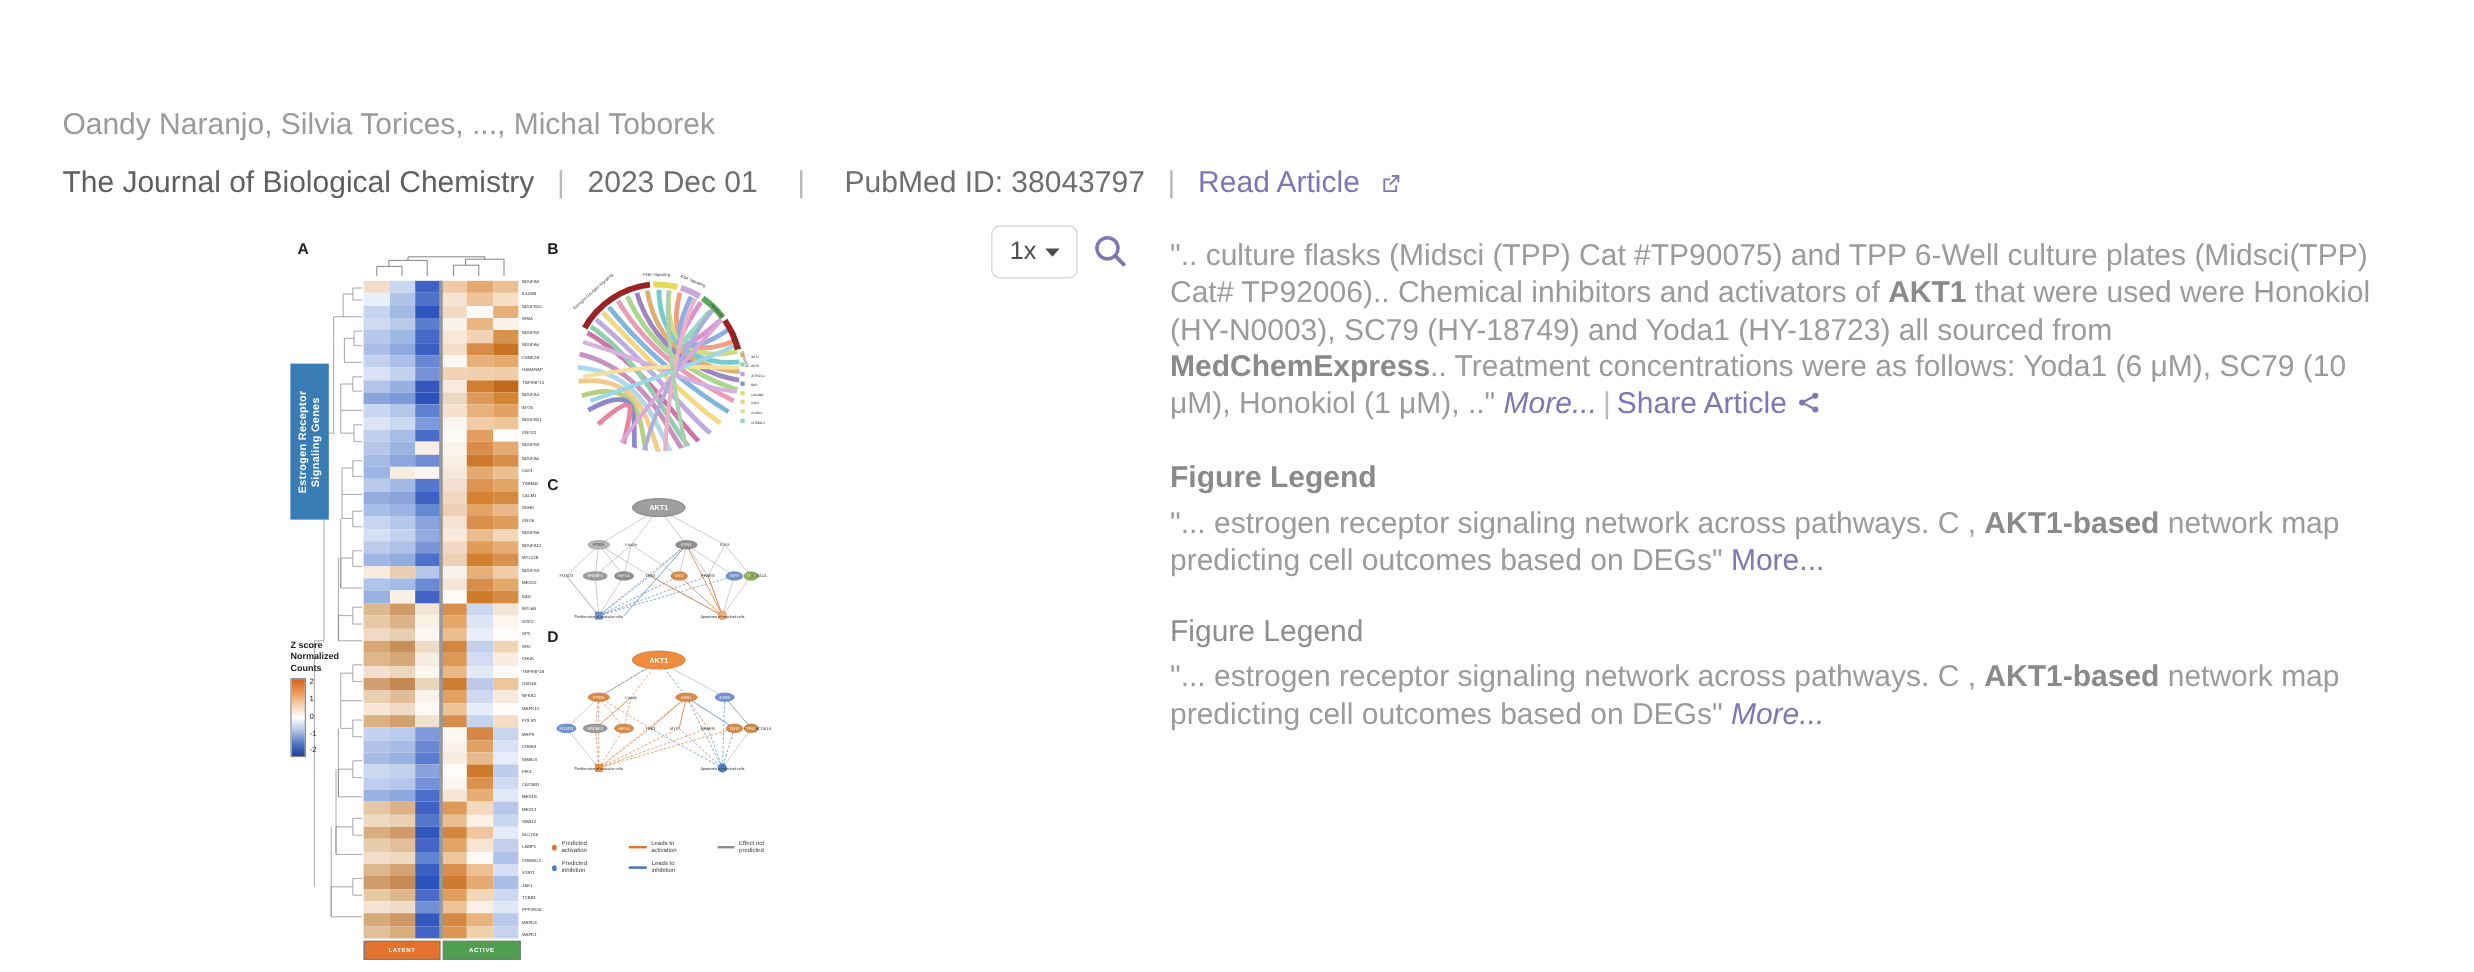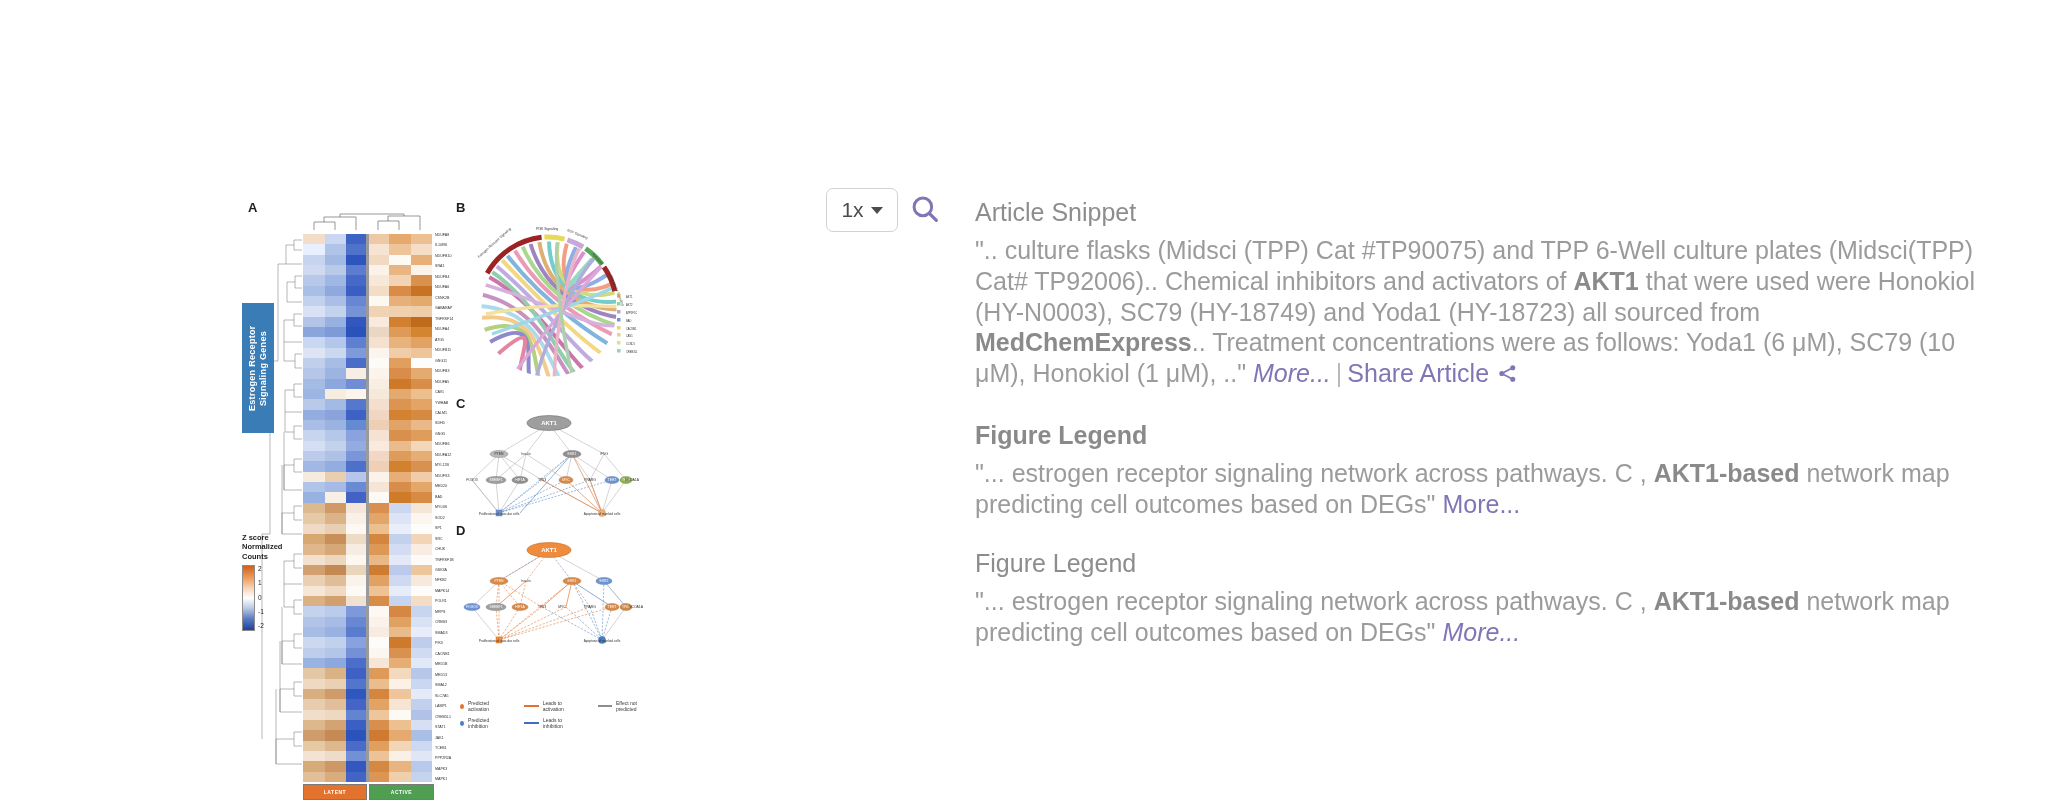--- a/index.html
+++ b/index.html
@@ -95,21 +95,37 @@
   .link-i{color:#7e76b5;font-style:italic;cursor:pointer;}
   .pipe{color:#b9b9b9;padding:0 5px;}
   .block-gap{height:30px;}
   .share-icon{display:inline-block;margin-left:8px;vertical-align:-2px;}
 </style>
 </head>
 <body>
 
 <div class="page">
 
-
+  <div class="authors">Oandy Naranjo, Silvia Torices, ..., Michal Toborek</div>
+
+  <div class="metaline">
+    <span class="journal">The Journal of Biological Chemistry</span>
+    <span class="sep">|</span>
+    <span>2023 Dec 01</span>
+    <span class="sep2">|</span>
+    <span>PubMed ID: 38043797</span>
+    <span class="sep">|</span>
+    <span class="read-link">Read Article</span>
+    <span class="ext-icon">
+      <svg width="19" height="19" viewBox="0 0 20 20">
+          <path d="M4 6h6v1.6H5.6v8.8h8.8V12H16v6H4V6z" fill="#7e76b5"></path>
+          <path d="M11.4 3H18v6.6h-1.7V5.9l-6.1 6.1-1.2-1.2 6.1-6.1h-3.7V3z" fill="#7e76b5"></path>
+        </svg>
+    </span>
+  </div>
 
   <div class="zoombox">
     <span class="zlabel">1x</span>
     <span class="caret"></span>
   </div>
   <div class="searchbtn">
     <svg width="34" height="34" viewBox="0 0 24 24">
         <circle cx="10.5" cy="10.5" r="6.2" fill="none" stroke="#7e76b5" stroke-width="2.1"></circle>
         <line x1="15.2" y1="15.2" x2="20" y2="20" stroke="#7e76b5" stroke-width="2.3" stroke-linecap="round"></line>
       </svg>
@@ -835,21 +851,20 @@
               <span>Effect not predicted</span>
             </div>
         </div>
       </div>
     </div>
   </div>
 
   <div class="right">
 
     <div>
-      <div class="sec-head">Article Snippet</div>
       <div class="body-text"><span>".. culture flasks (Midsci (TPP) Cat #TP90075) and TPP 6-Well culture plates (Midsci(TPP) Cat# TP92006).. Chemical inhibitors and activators of </span><b class="accent-b">AKT1</b><span> that were used were Honokiol (HY-N0003), SC79 (HY-18749) and Yoda1 (HY-18723) all sourced from </span><b>MedChemExpress</b><span>.. Treatment concentrations were as follows: Yoda1 (6 μM), SC79 (10 μM), Honokiol (1 μM), .." </span><span class="link-i">More...</span><span class="pipe">|</span><span class="link">Share Article</span><span class="share-icon"><svg width="21" height="21" viewBox="0 0 24 24">
               <circle cx="18" cy="5.5" r="2.9" fill="#7e76b5"></circle>
               <circle cx="5.5" cy="12" r="2.9" fill="#7e76b5"></circle>
               <circle cx="18" cy="18.5" r="2.9" fill="#7e76b5"></circle>
               <path d="M7.6 10.8l8.2-4.2M7.6 13.2l8.2 4.2" stroke="#7e76b5" stroke-width="2.1"></path>
             </svg></span></div>
     </div>
 
     <div class="block-gap"></div>
 

